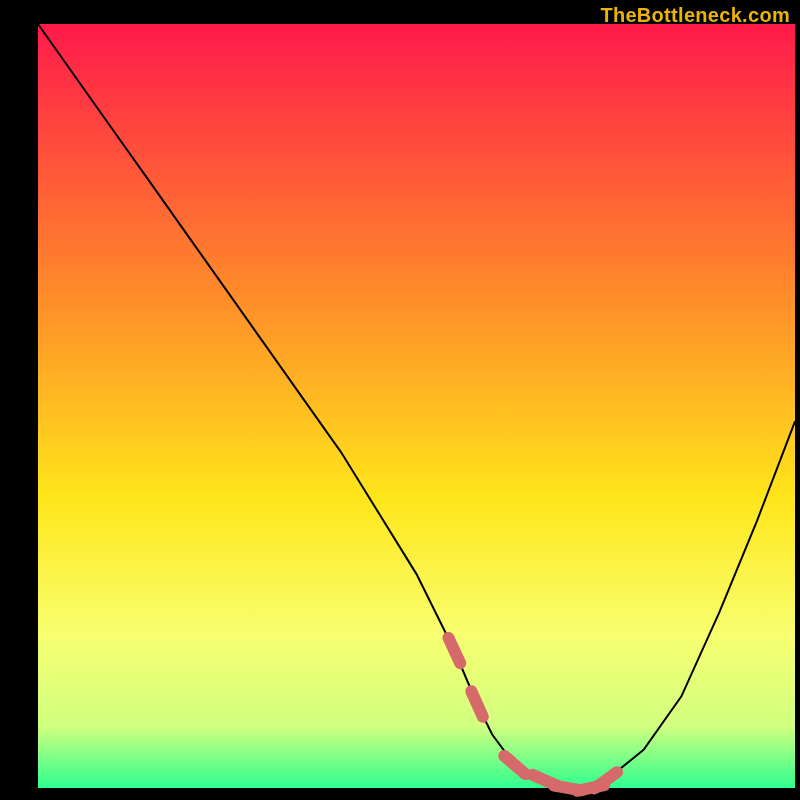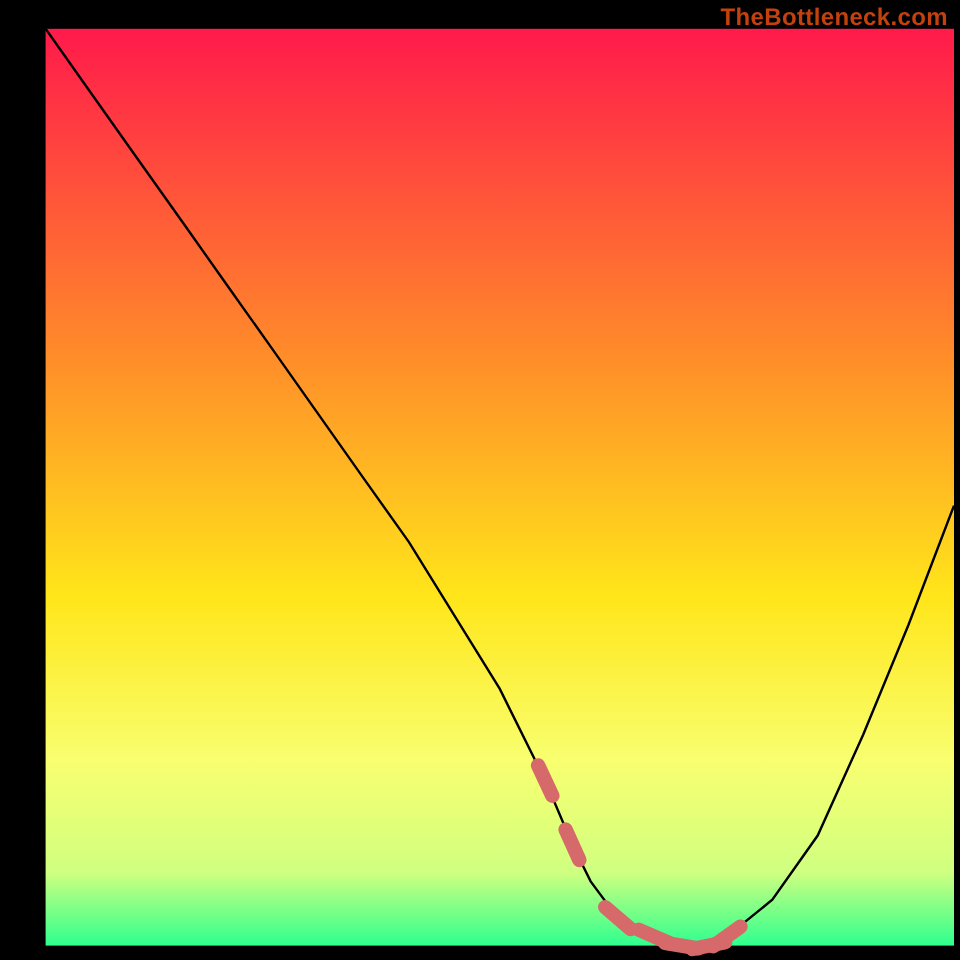--- a/index.html
+++ b/index.html
@@ -23,21 +23,21 @@
     height: 800px;
     display: block;
   }
   .watermark {
     position: absolute;
     top: 4px;
     right: 10px;
     font-family: Arial, Helvetica, sans-serif;
     font-size: 20px;
     font-weight: 600;
-    color: #c2410c;
+    color: #eab308;
     letter-spacing: 0.3px;
   }
 </style>
 </head>
 <body>
 
 <div class="chart-wrap">
   <svg class="chart" viewBox="0 0 800 800">
     <defs>
       <linearGradient id="bgGrad" x1="0" y1="0" x2="0" y2="1">

